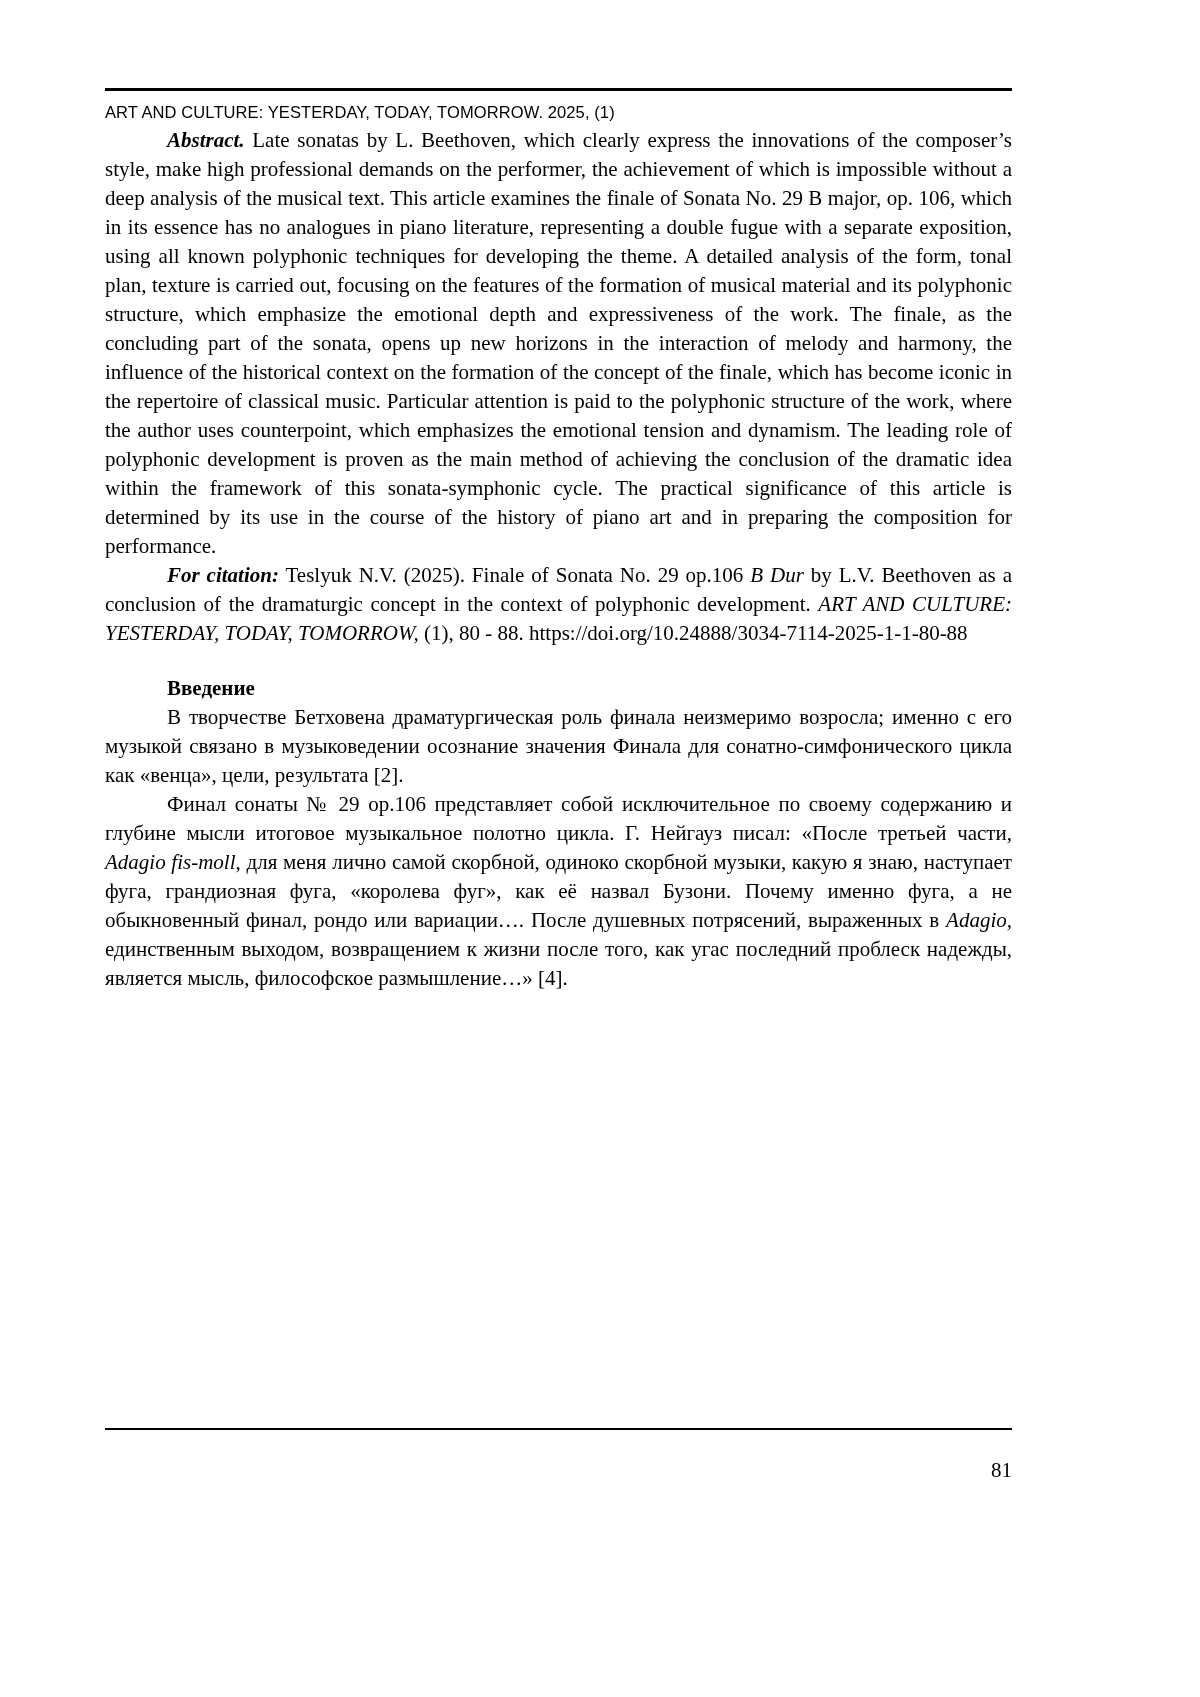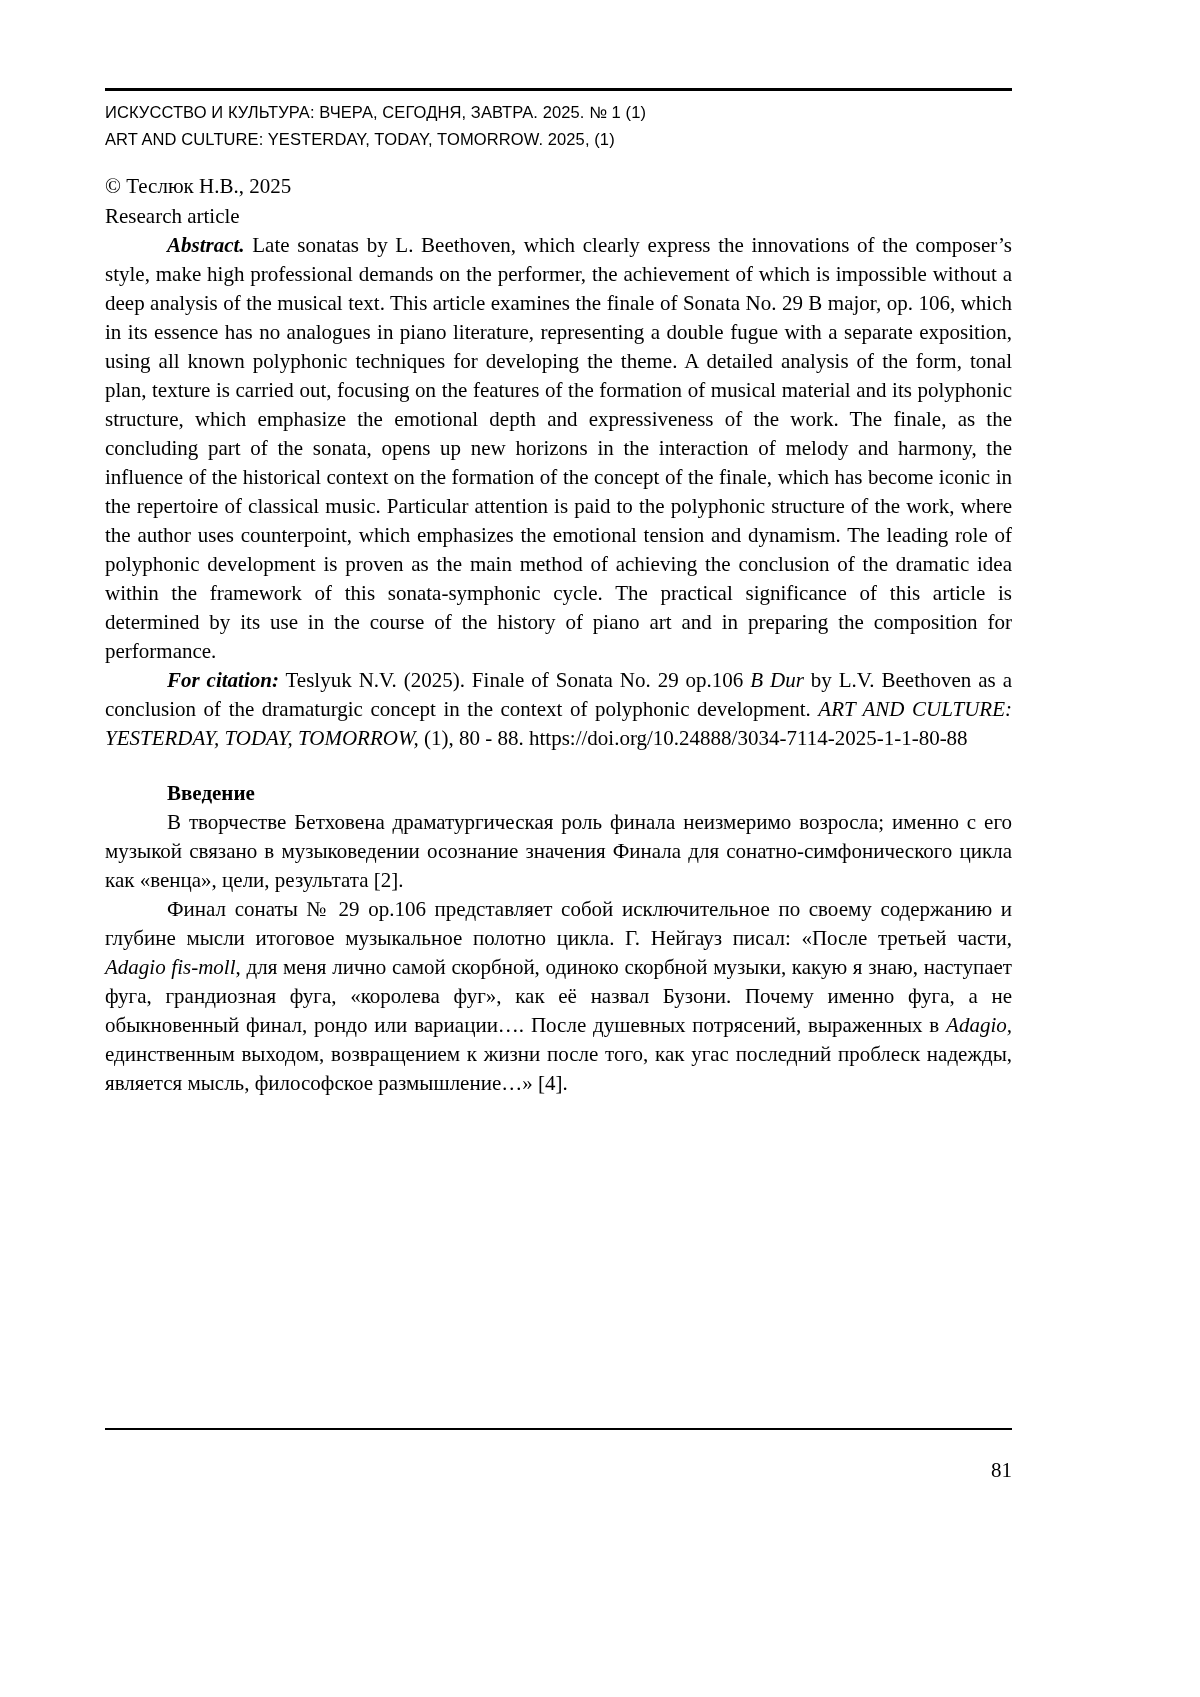--- a/index.html
+++ b/index.html
@@ -71,28 +71,23 @@
 </style>
 </head>
 <body>
 
 <div class="page">
   <div class="content">
 
     <div class="rule top-rule"></div>
 
     <div class="journal-header">
-      <div>ИСКУССТВО И КУЛЬТУРА: ВЧЕРА, СЕГОДНЯ, ЗАВТРА. 2025. № 1 (1)</div>
       <div>ART AND CULTURE: YESTERDAY, TODAY, TOMORROW. 2025, (1)</div>
     </div>
 
-    <div class="byline">
-      <div>© Теслюк Н.В., 2025</div>
-      <div>Research article</div>
-    </div>
 
 
     <p class="para abstract-para"><span style="font-style: italic; font-weight: bold;">Abstract.</span><span> Late sonatas by L. Beethoven, which clearly express the innovations of the composer’s style, make high professional demands on the performer, the achievement of which is impossible without a deep analysis of the musical text. This article examines the finale of Sonata No. 29 B major, op. 106, which in its essence has no analogues in piano literature, representing a double fugue with a separate exposition, using all known polyphonic techniques for developing the theme. A detailed analysis of the form, tonal plan, texture is carried out, focusing on the features of the formation of musical material and its polyphonic structure, which emphasize the emotional depth and expressiveness of the work. The finale, as the concluding part of the sonata, opens up new horizons in the interaction of melody and harmony, the influence of the historical context on the formation of the concept of the finale, which has become iconic in the repertoire of classical music. Particular attention is paid to the polyphonic structure of the work, where the author uses counterpoint, which emphasizes the emotional tension and dynamism. The leading role of polyphonic development is proven as the main method of achieving the conclusion of the dramatic idea within the framework of this sonata-symphonic cycle. The practical significance of this article is determined by its use in the course of the history of piano art and in preparing the composition for performance.</span></p>
 
 
     <p class="para citation-para"><span style="font-style: italic; font-weight: bold;">For citation:</span><span> Teslyuk N.V. (2025). Finale of Sonata No. 29 op.106 </span><span style="font-style: italic;">B Dur</span><span> by L.V. Beethoven as a conclusion of the dramaturgic concept in the context of polyphonic development. </span><span style="font-style: italic;">ART AND CULTURE: YESTERDAY, TODAY, TOMORROW,</span><span> (1), 80 - 88. https://doi.org/10.24888/3034-7114-2025-1-1-80-88</span></p>
 
     <h2 class="section-heading">Введение</h2>
 
     <p class="para"><span>В творчестве Бетховена драматургическая роль финала неизмеримо возросла; именно с его музыкой связано в музыковедении осознание значения Финала для сонатно-симфонического цикла как «венца», цели, результата [2].</span></p>

